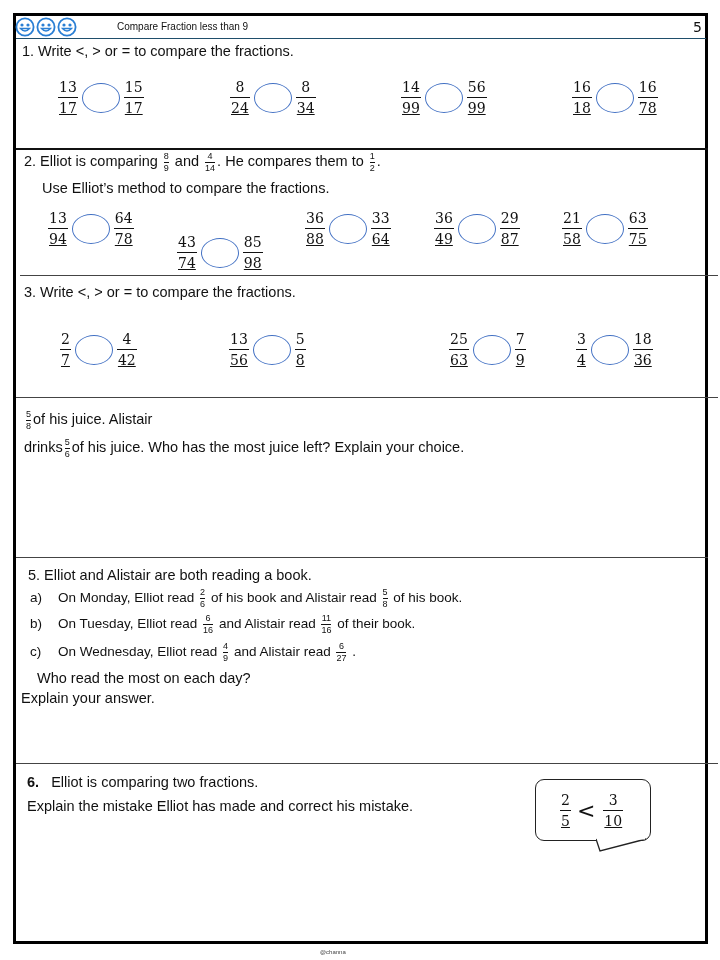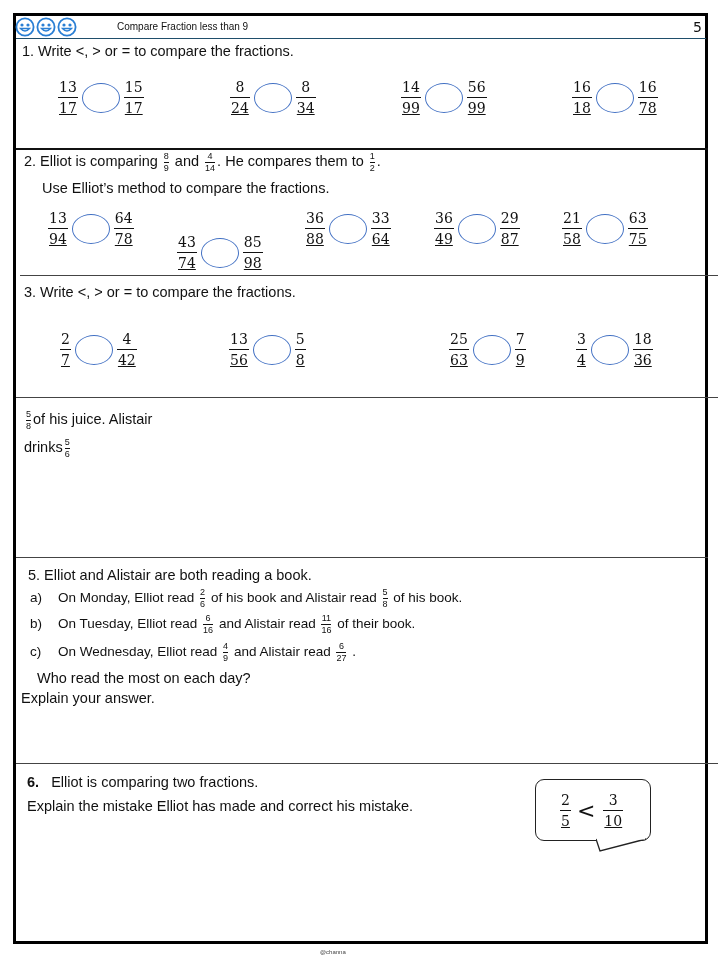--- a/index.html
+++ b/index.html
@@ -283,21 +283,21 @@
       <span>5</span>
       <span class="bar"></span>
       <span>8</span>
     </span><span>of his juice. Alistair</span>
 </div>
 <div class="q-text" style="left:24px;top:438px;">
   <span>drinks</span><span class="ifrac">
       <span>5</span>
       <span class="bar"></span>
       <span>6</span>
-    </span>
+    </span><span>of his juice. Who has the most juice left? Explain your choice.</span>
 </div>
 <div class="sep" style="left:16px;top:557px;width:692px;"></div>
 
 <div class="q-text" style="left:28px;top:567px;">5. Elliot and Alistair are both reading a book.</div>
 <div class="sub-item" style="left:30px;top:588px;">
   <span class="lbl">a)</span><span>On Monday, Elliot read</span>
   <span class="ifrac">
       <span>2</span>
       <span class="bar"></span>
       <span>6</span>

